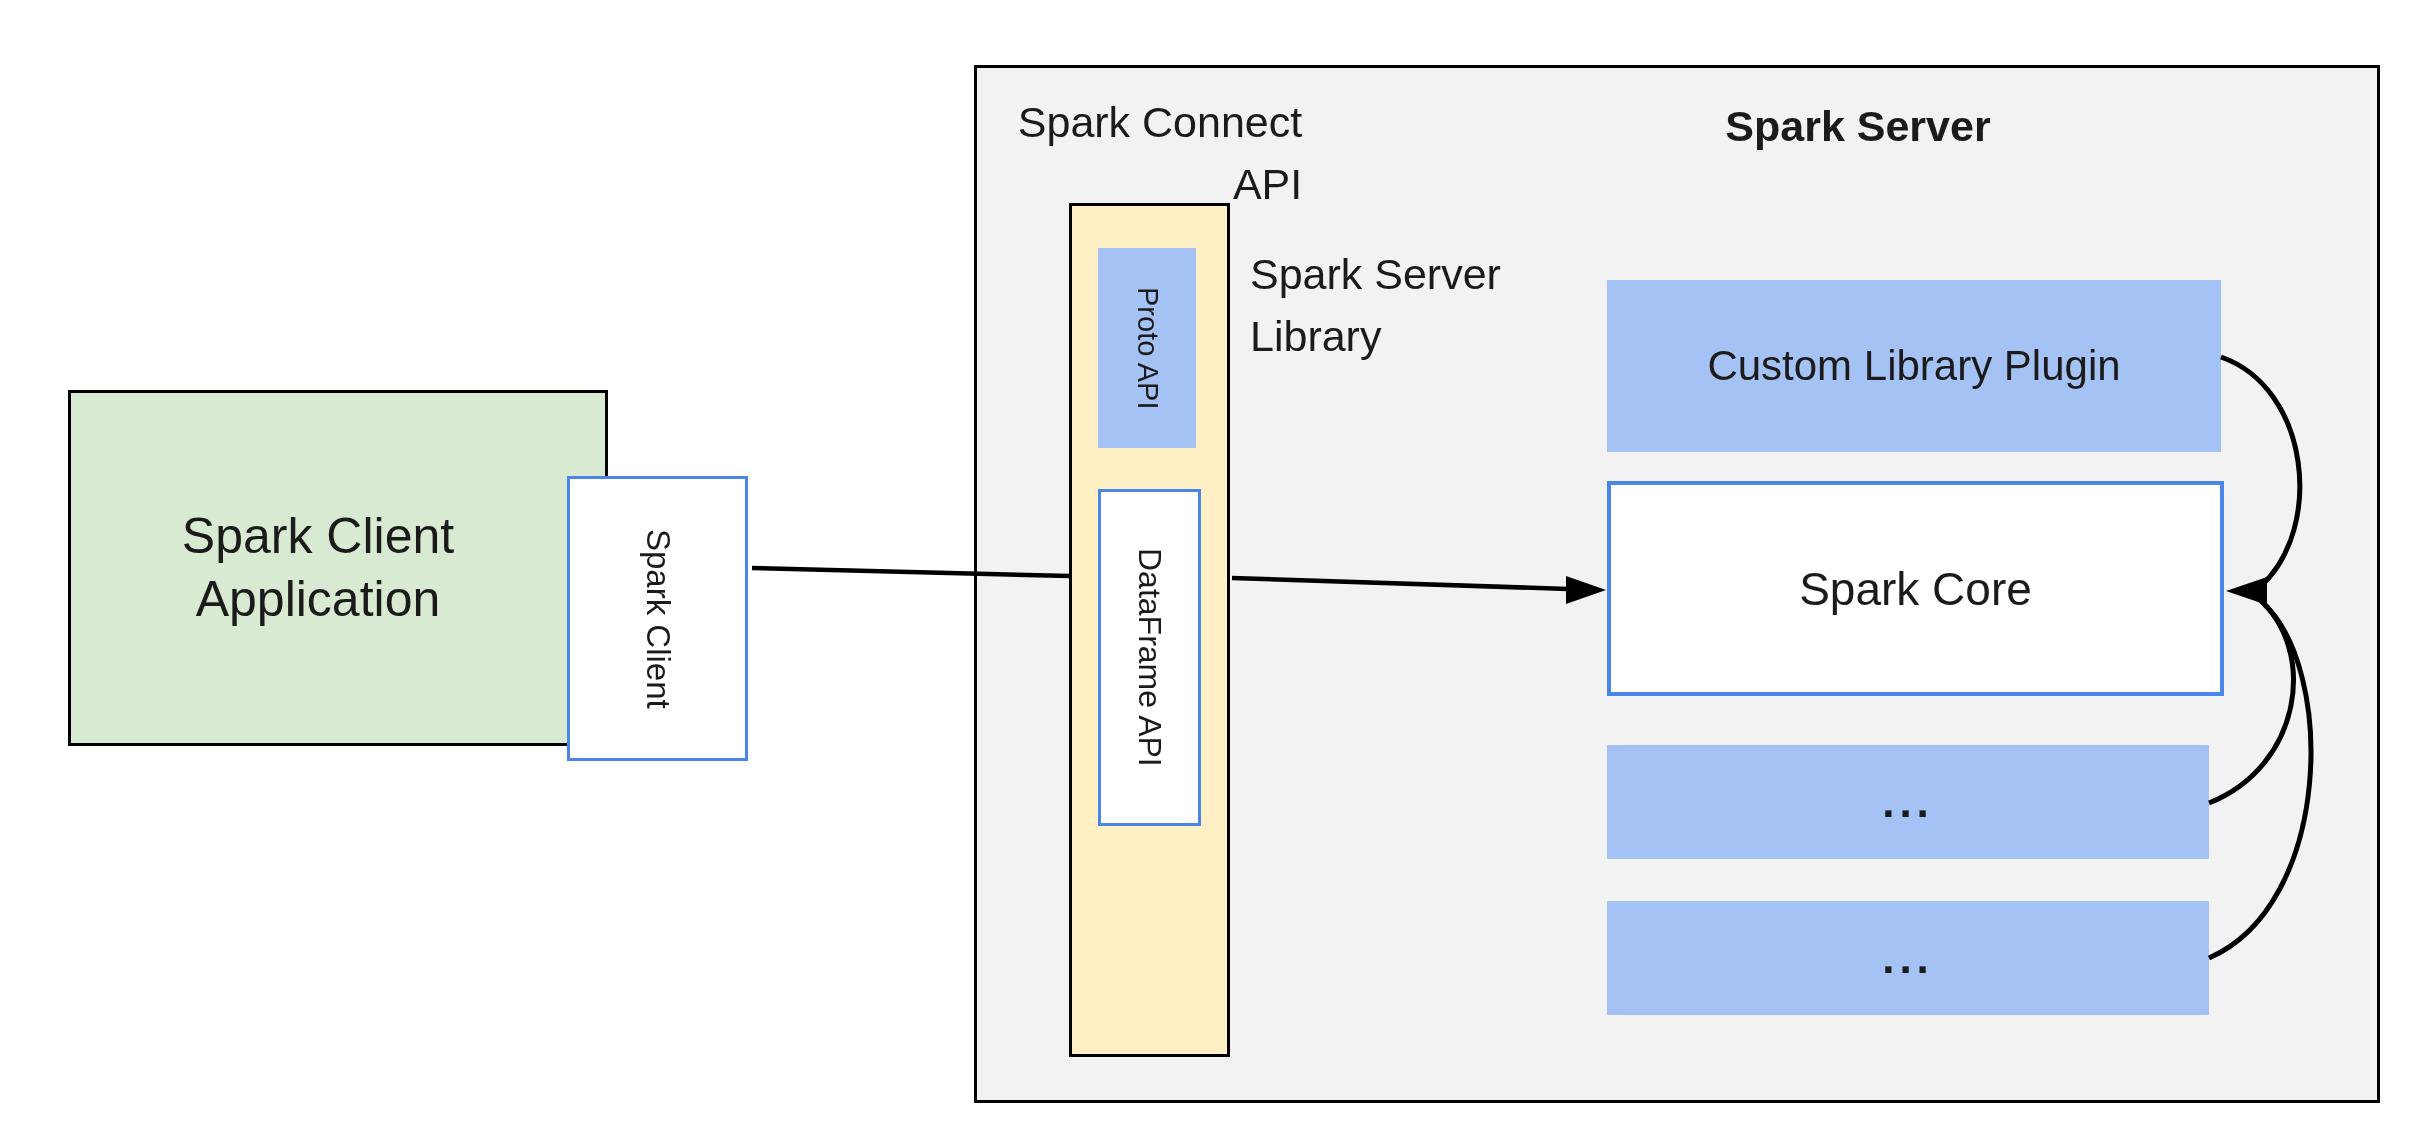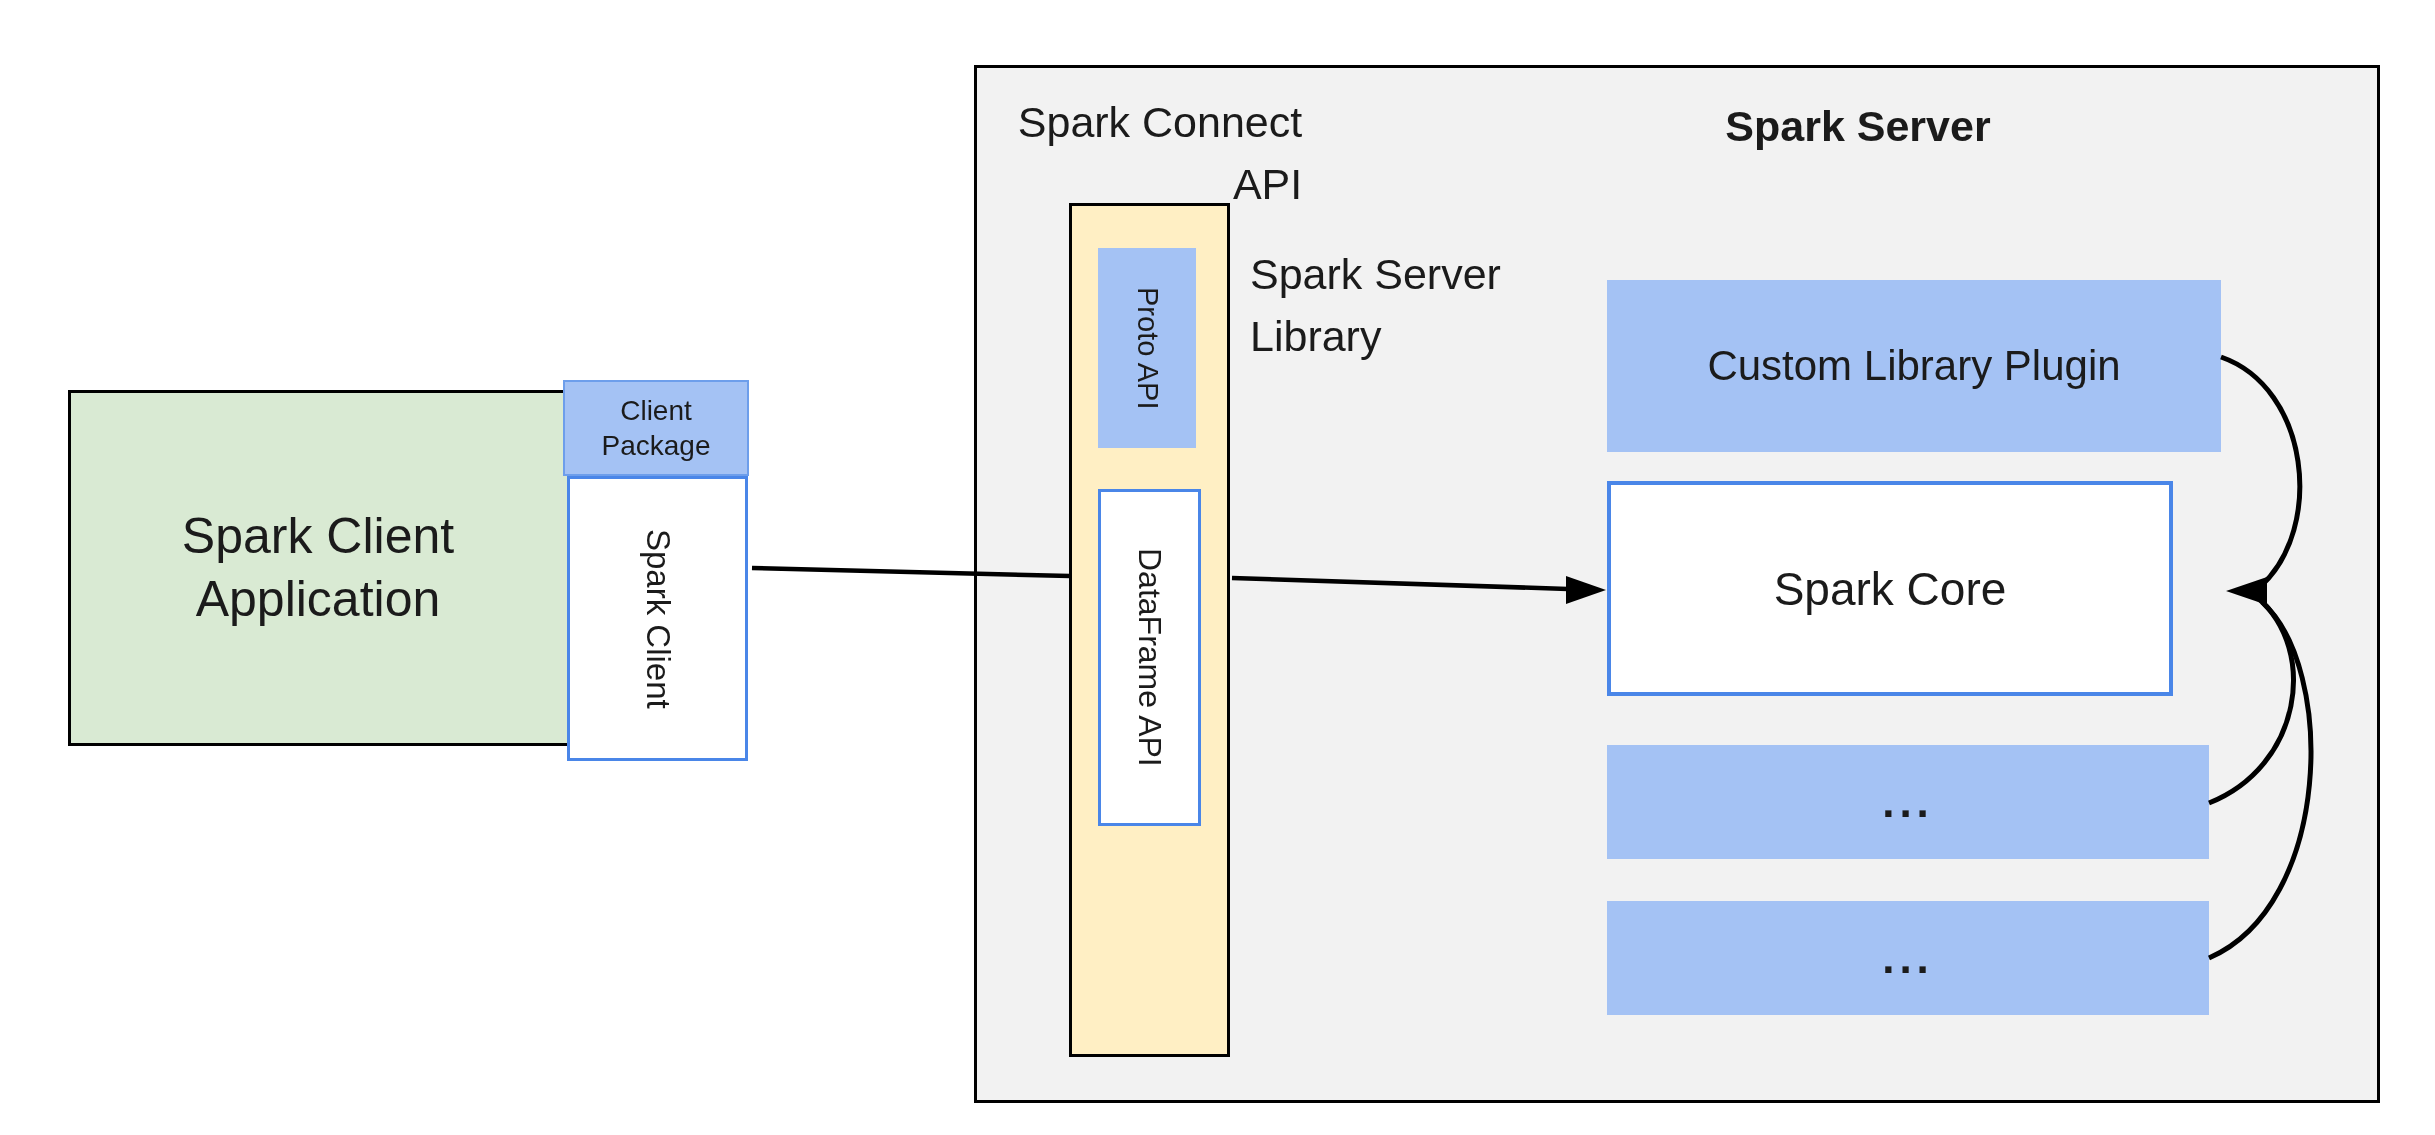--- a/index.html
+++ b/index.html
@@ -37,40 +37,38 @@
     background:var(--yellow); border:3px solid var(--ink);}
   .proto-api{left:26px; top:42px; width:98px; height:200px;
     background:var(--blue); font-size:29px;}
   .dataframe-api{left:26px; top:283px; width:103px; height:337px;
     background:var(--white); border:3px solid var(--blue-border); font-size:32px;}
   .server-lib-label{left:1250px; top:243px; width:360px; height:130px;
     font-size:43px; line-height:1.45; text-align:left; white-space:pre-line;}
 
   .custom-plugin{left:1607px; top:280px; width:614px; height:172px;
     background:var(--blue); font-size:42px;}
-  .spark-core{left:1607px; top:481px; width:566px; height:215px;
+  .spark-core{left:1607px; top:481px; width:617px; height:215px;
     background:var(--white); border:4px solid var(--blue-border); font-size:46px;}
   .dots-box{left:1607px; width:602px; height:114px; background:var(--blue);
     font-size:44px; font-weight:bold; letter-spacing:5px;}
   .dots-1{top:745px;} .dots-2{top:901px;}
 
   svg.overlay{position:absolute; left:0; top:0; pointer-events:none;}
   .stroke{fill:none; stroke:var(--ink);}
   .head{fill:var(--ink); stroke:none;}
 </style>
 </head>
 <body>
 
 <div class="canvas">
 
   <div class="box center pre client-app">Spark Client
 Application</div>
 
-  <div class="box center pre client-package">Client
-Package</div>
 
   <div class="box center spark-client">
     <span class="vtext">Spark Client</span>
   </div>
 
   <div class="box server-container"></div>
 
   <div class="box center pre connect-api-label">Spark Connect
 API</div>
 

